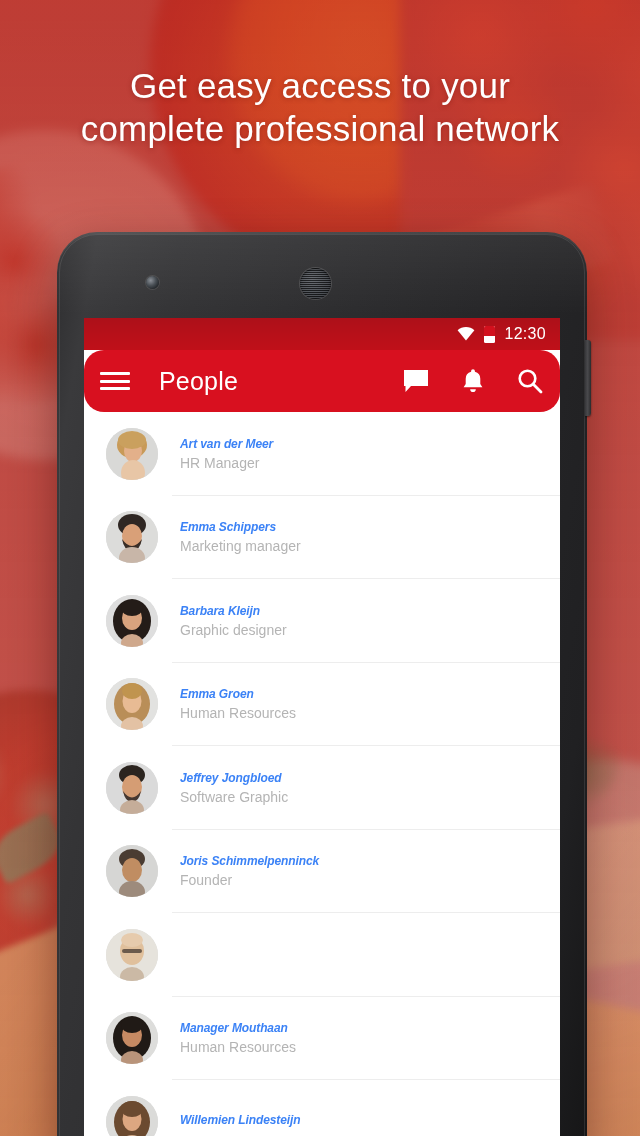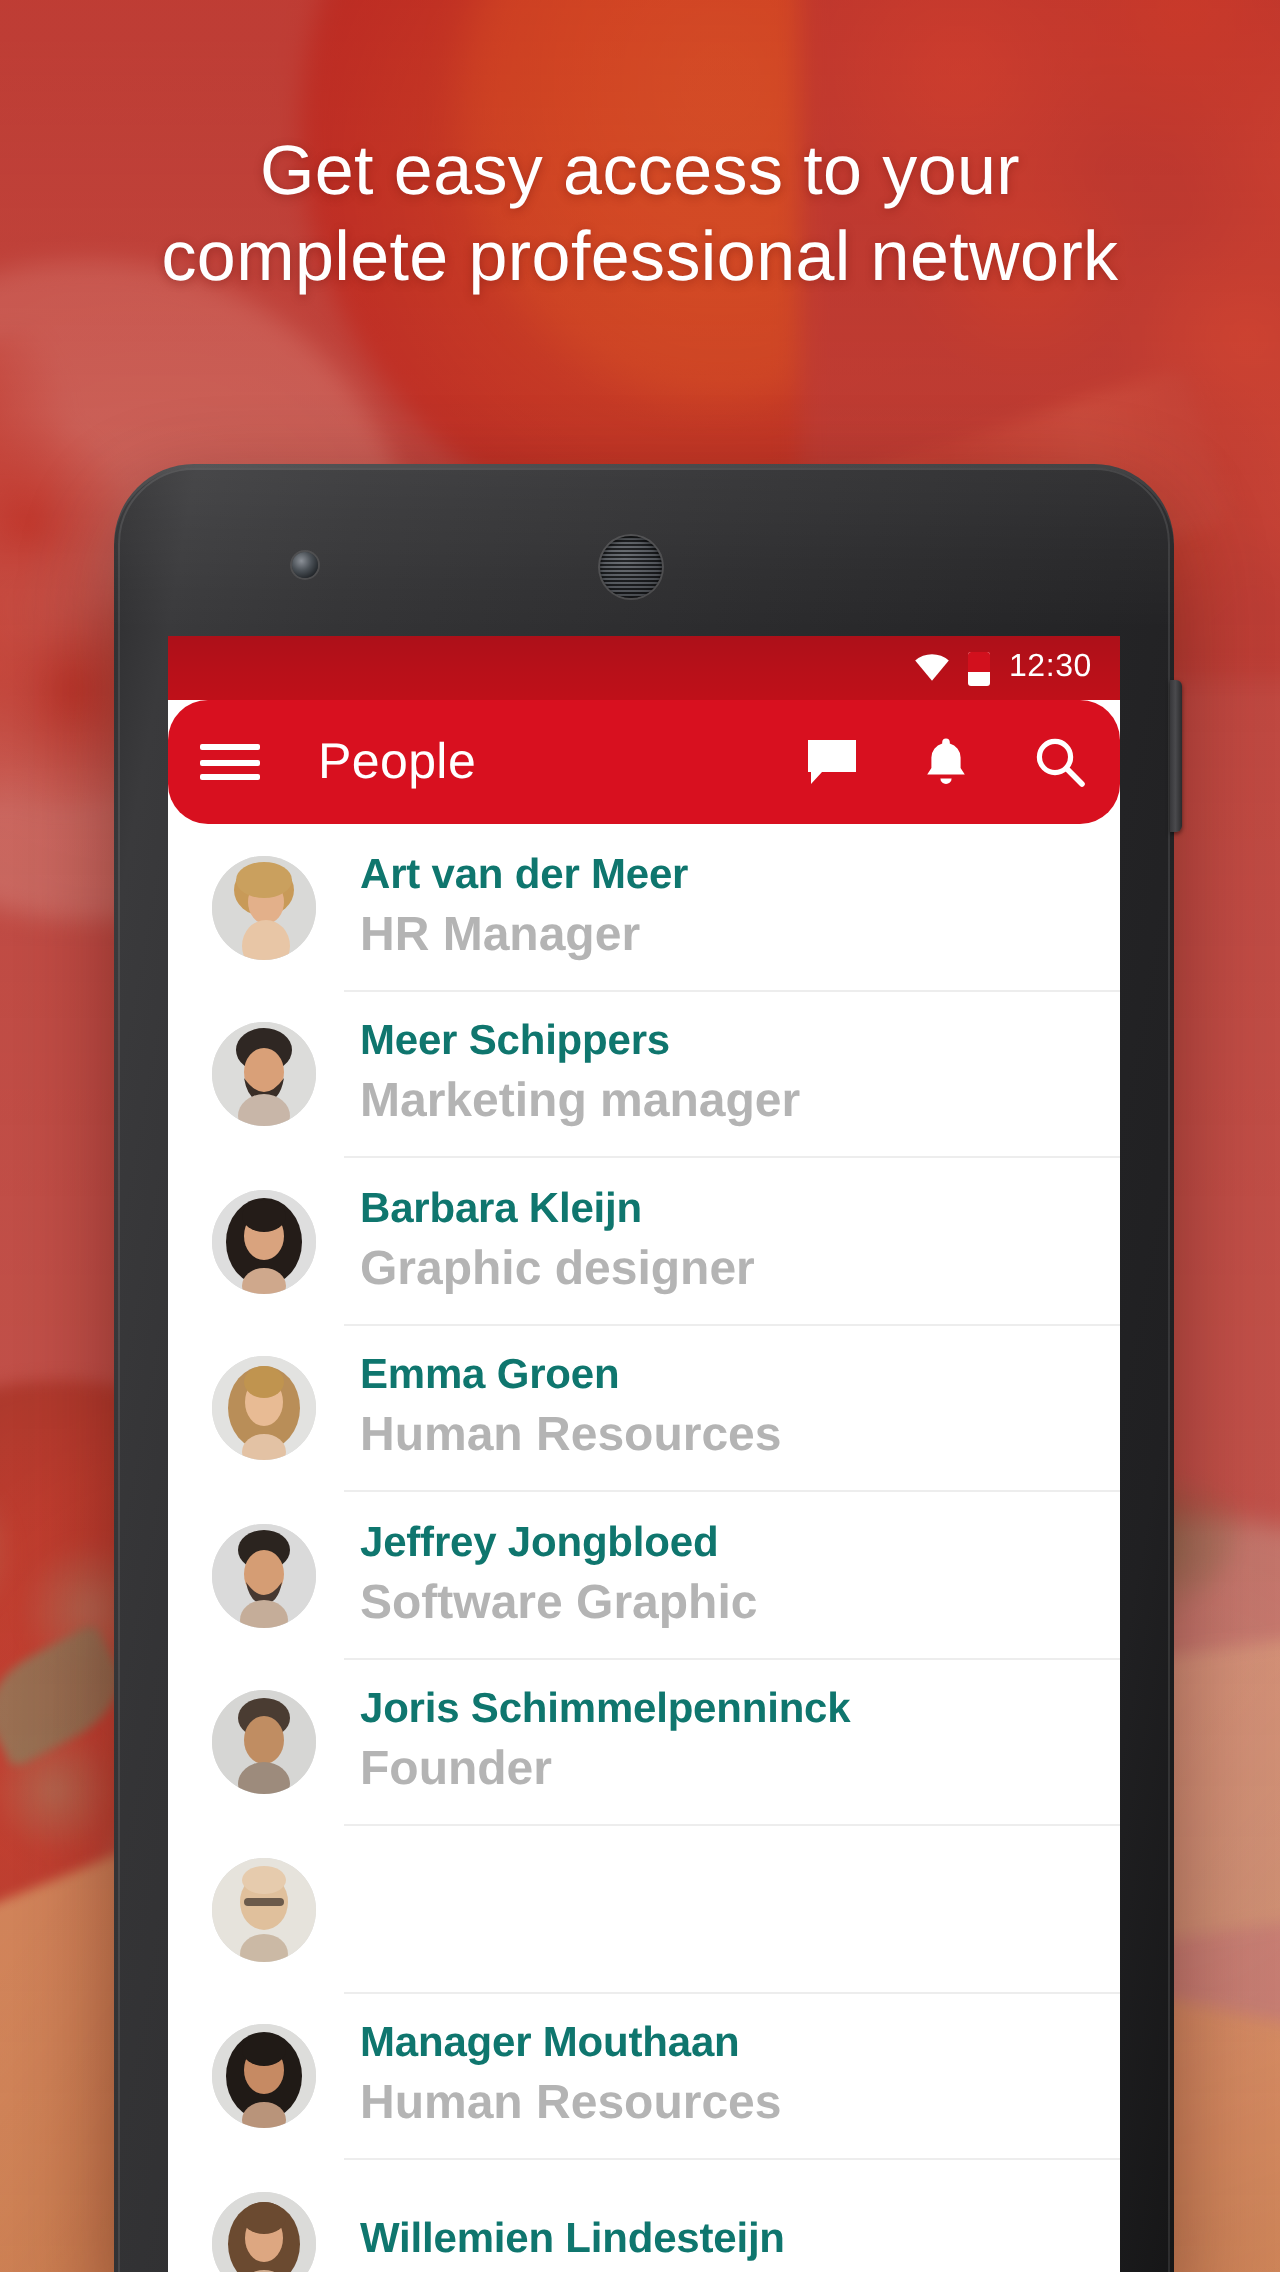--- a/index.html
+++ b/index.html
@@ -226,22 +226,22 @@
   .person:after {
     content:""; position:absolute; left:88px; right:0; bottom:0; height:1px;
     background:#ededed;
   }
   .avatar {
     width:52px; height:52px; border-radius:50%; overflow:hidden; flex:0 0 52px;
     background:#dcdcdc; position:relative;
   }
   .avatar svg { display:block; width:100%; height:100%; }
   .person-text { margin-left:22px; }
-  .p-name { font-size:21px; font-weight:bold; color:#0f766e; letter-spacing:-.1px; }
-  .p-role { font-size:24px; color:#b4b4b4; margin-top:4px; font-weight:700; }
+  .p-name { font-size:12px; font-weight:bold; color:#3b82f6; letter-spacing:-.1px;font-style:italic; }
+  .p-role { font-size:14px; color:#b4b4b4; margin-top:4px; font-weight:400; }
 </style>
 </head>
 <body>
 
 <div class="bg">
   <div class="bg-layer">
     <div class="blob plate-top"></div>
     <div class="blob food-top"></div>
     <div class="blob plate-left"></div>
     <div class="blob salami"></div>
@@ -334,21 +334,21 @@
         <div class="avatar">
           <svg viewBox="0 0 52 52">
               <rect width="52" height="52" fill="#dcdcda"></rect>
               <ellipse cx="26" cy="14" rx="14" ry="11" fill="#2f2723"></ellipse>
               <ellipse cx="26" cy="25" rx="10" ry="12" fill="#d9a078"></ellipse>
               <path d="M16 28 q10 14 20 0 q-2 12 -10 12 q-8 0 -10 -12Z" fill="#3a2e27"></path>
               <ellipse cx="26" cy="47" rx="13" ry="11" fill="#c8b6a8"></ellipse>
             </svg>
         </div>
         <div class="person-text">
-          <div class="p-name">Meer Schippers</div>
+          <div class="p-name">Emma Schippers</div>
           <div class="p-role">Marketing manager</div>
         </div>
       </div>
 
       <div class="person">
         <div class="avatar">
           <svg viewBox="0 0 52 52">
               <rect width="52" height="52" fill="#dedede"></rect>
               <ellipse cx="26" cy="26" rx="19" ry="22" fill="#241c18"></ellipse>
               <ellipse cx="26" cy="23" rx="10" ry="12" fill="#d9a37e"></ellipse>

